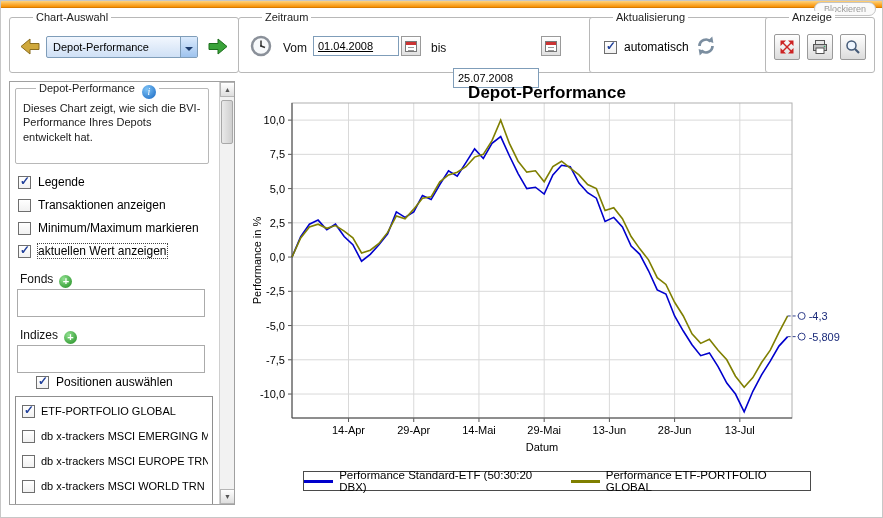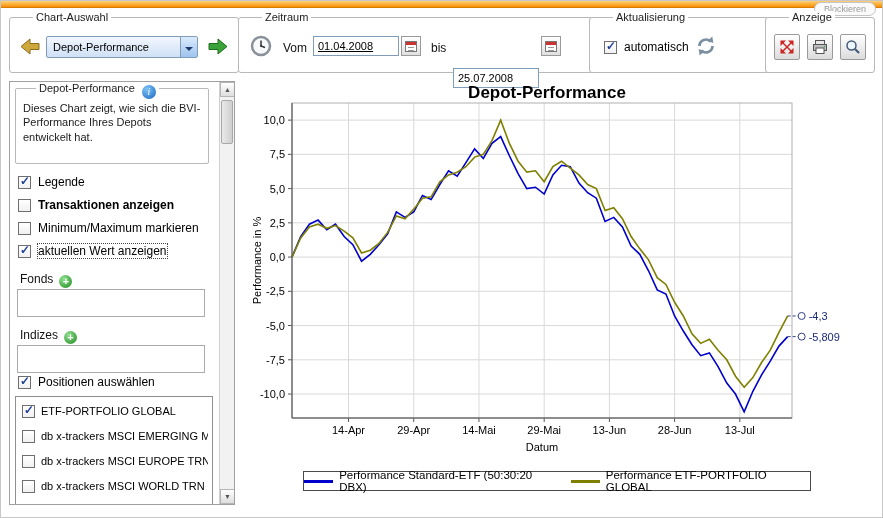--- a/index.html
+++ b/index.html
@@ -144,21 +144,21 @@
 
     <div class="fs" style="left:5px;top:6px;width:194px;height:76px;">
       <span class="glabel" style="left:5px;"><span>Depot-Performance</span><span class="info"></span></span>
       <p class="desc">Dieses Chart zeigt, wie sich die BVI-Performance Ihres Depots entwickelt hat.</p>
     </div>
 
     <label class="optrow" style="top:92px;">
       <span class="cb checked"></span>
       <span class="optlabel">Legende</span>
     </label>
-    <label class="optrow" style="top:115px;font-weight:bold;">
+    <label class="optrow" style="top:115px;">
       <span class="cb"></span>
       <span class="optlabel">Transaktionen anzeigen</span>
     </label>
     <label class="optrow" style="top:161px;">
       <span class="cb checked"></span>
       <span class="optlabel focus-dotted">aktuellen Wert anzeigen</span>
     </label>
     <label class="optrow" style="top:138px;">
       <span class="cb"></span>
       <span class="optlabel">Minimum/Maximum markieren</span>
@@ -167,21 +167,21 @@
     <div class="lbl" style="left:10px;top:190px;text-align:right;">
       <span>Fonds</span><span class="plus"></span>
     </div>
     <div class="emptybox" style="top:207px;"></div>
 
     <div class="lbl" style="left:10px;top:246px;">
       <span>Indizes</span><span class="plus"></span>
     </div>
     <div class="emptybox" style="top:263px;"></div>
 
-    <label class="optrow" style="top:292px;">
+    <label class="optrow" style="top:292px;margin-left:18px;">
       <span class="cb checked"></span>
       <span class="optlabel">Positionen auswählen</span>
     </label>
 
     <div class="posbox" style="top:314px;">
       <label class="posrow" style="top:6px;">
         <span class="cb checked"></span>
         <span class="poslabel">ETF-PORTFOLIO GLOBAL</span>
       </label>
       <label class="posrow" style="top:31px;">

